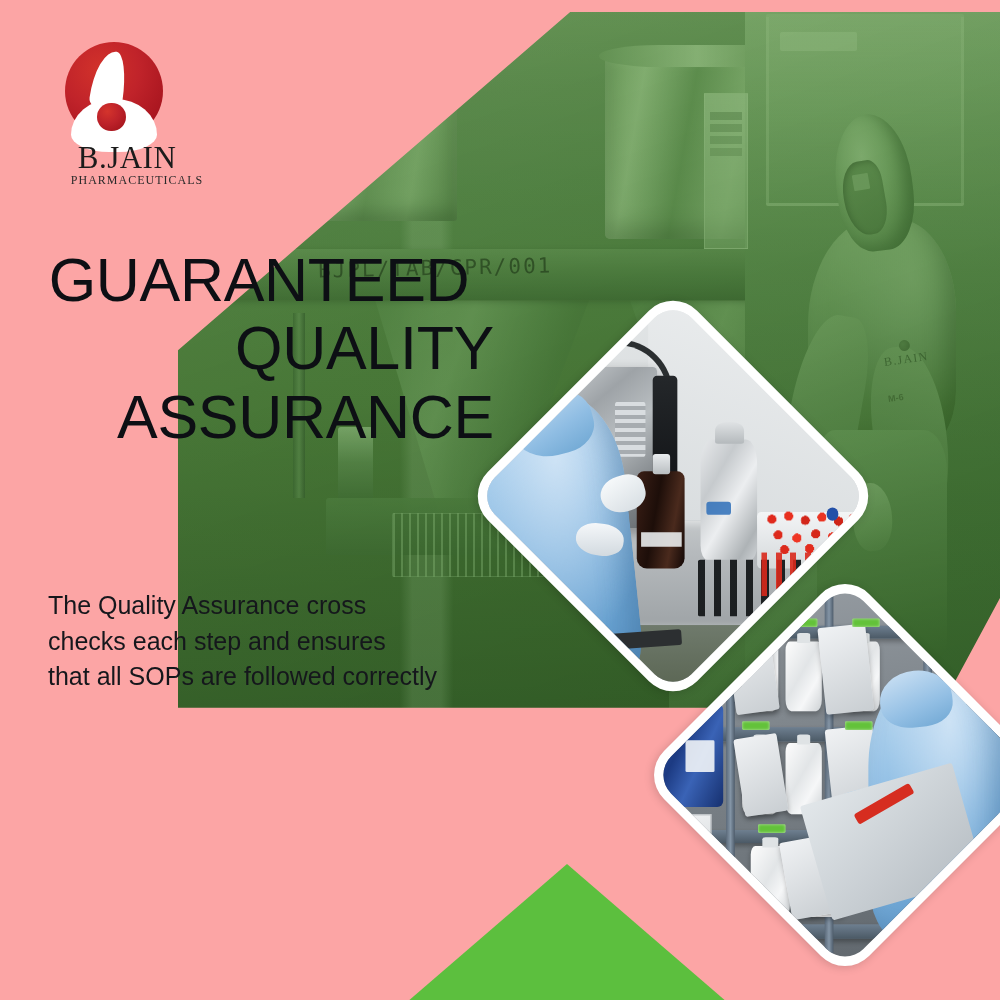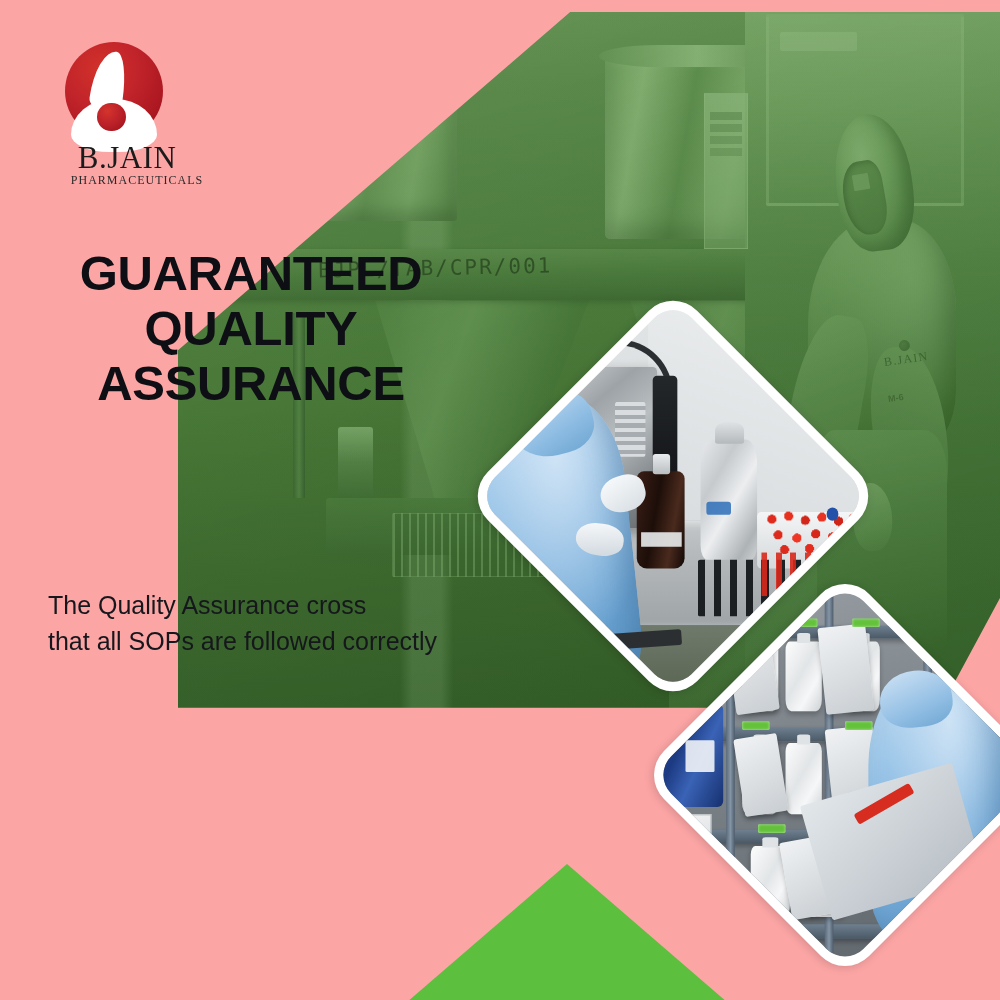--- a/index.html
+++ b/index.html
@@ -599,30 +599,30 @@
   .logo-sub {
     position:absolute; left:0; top:131px;
     width:160px; text-align:center;
     font-family:"Liberation Serif", serif;
     font-size:12px; letter-spacing:1.0px;
     color:#2a2a2a;
     transform:translateX(10px);
   }
 
   .headline {
-    position:absolute; left:16px; top:246px;
+    position:absolute; left:24px; top:246px;
     width:470px;
-    font-size:49px;
-    font-weight:700;
+    font-size:61px;
+    font-weight:400;
     line-height:1.12;
     letter-spacing:-.3px;
     color:#0d0f14;
   }
   .headline .l1 { display:block; text-align:center; }
-  .headline .l2 { display:block; text-align:center; }
+  .headline .l2 { display:block; text-align:right; }
 
   .body-copy {
     position:absolute; left:48px; top:588px;
     width:480px;
     font-size:25px;
     line-height:1.42;
     color:#15171c;
     font-weight:400;
   }
   .body-copy span { display:block; white-space:nowrap; }
@@ -774,16 +774,17 @@
     <div class="logo-sub">PHARMACEUTICALS</div>
   </div>
 
   <div class="headline">
     <span class="l1">GUARANTEED</span>
     <span class="l2">QUALITY ASSURANCE</span>
   </div>
 
   <div class="body-copy">
     <span>The Quality Assurance cross</span>
+    <span>checks each step and ensures</span>
     <span>that all SOPs are followed correctly</span>
   </div>
 
 </div>
 
 </body></html>

